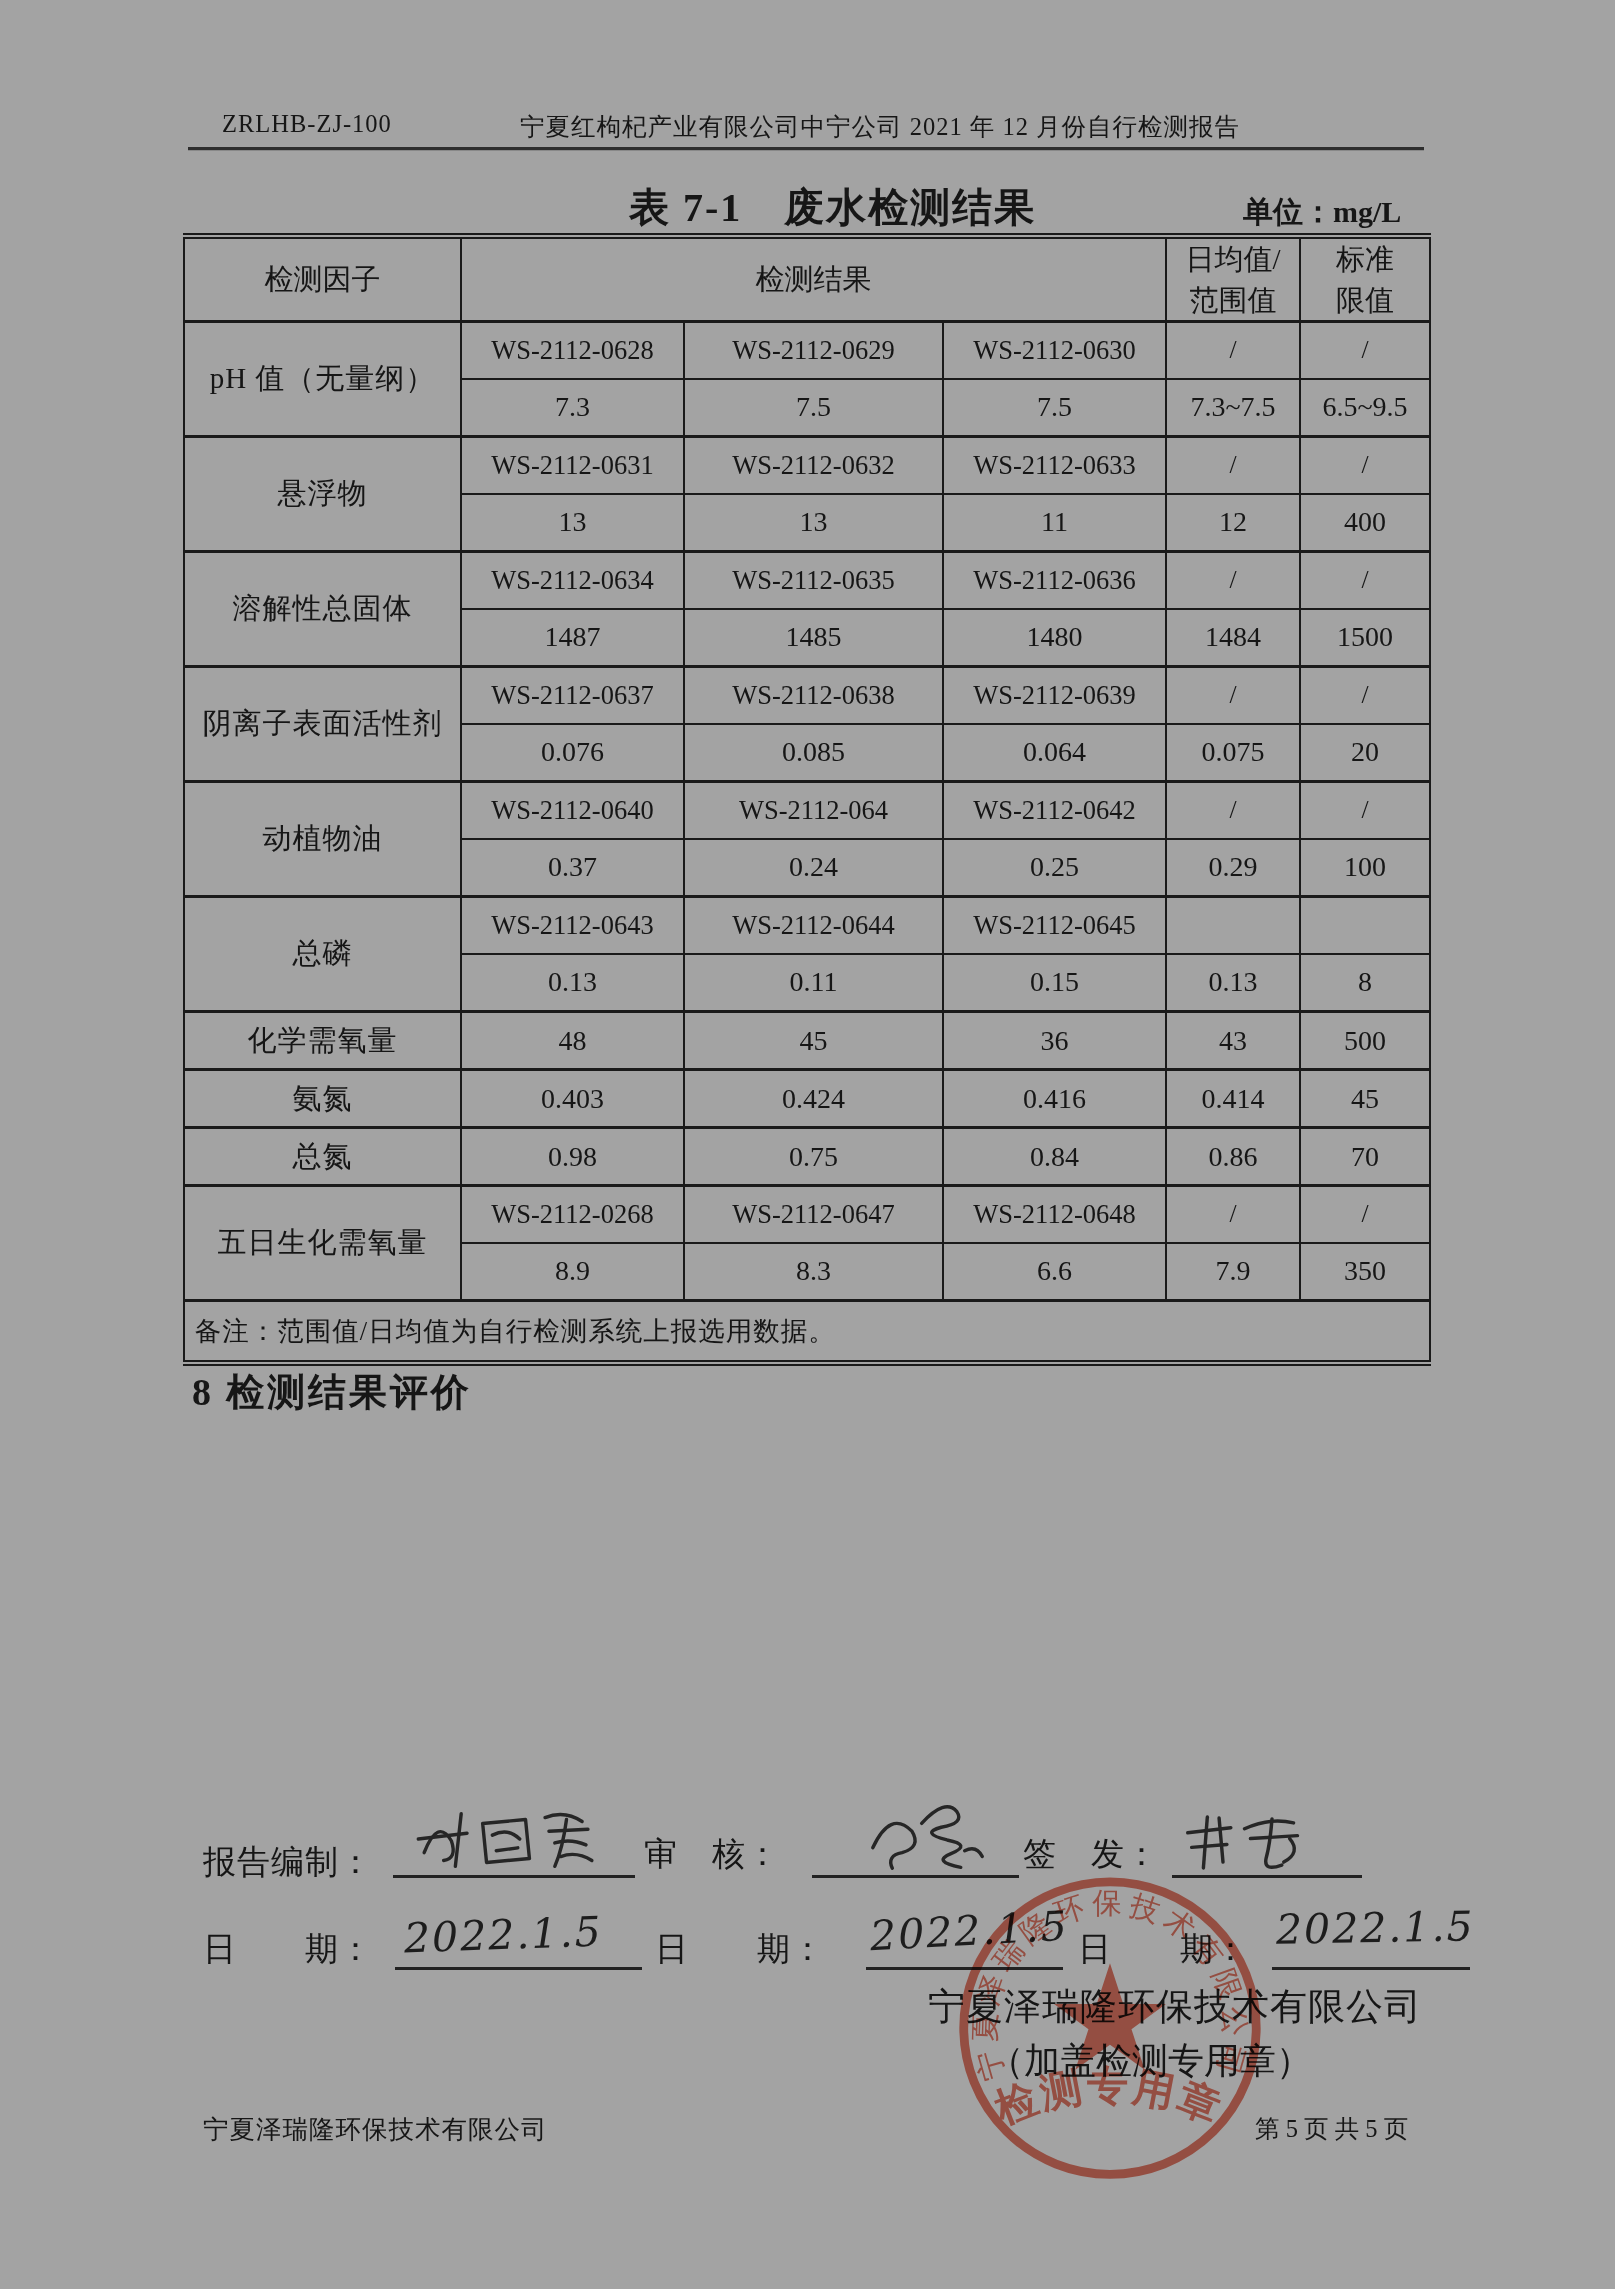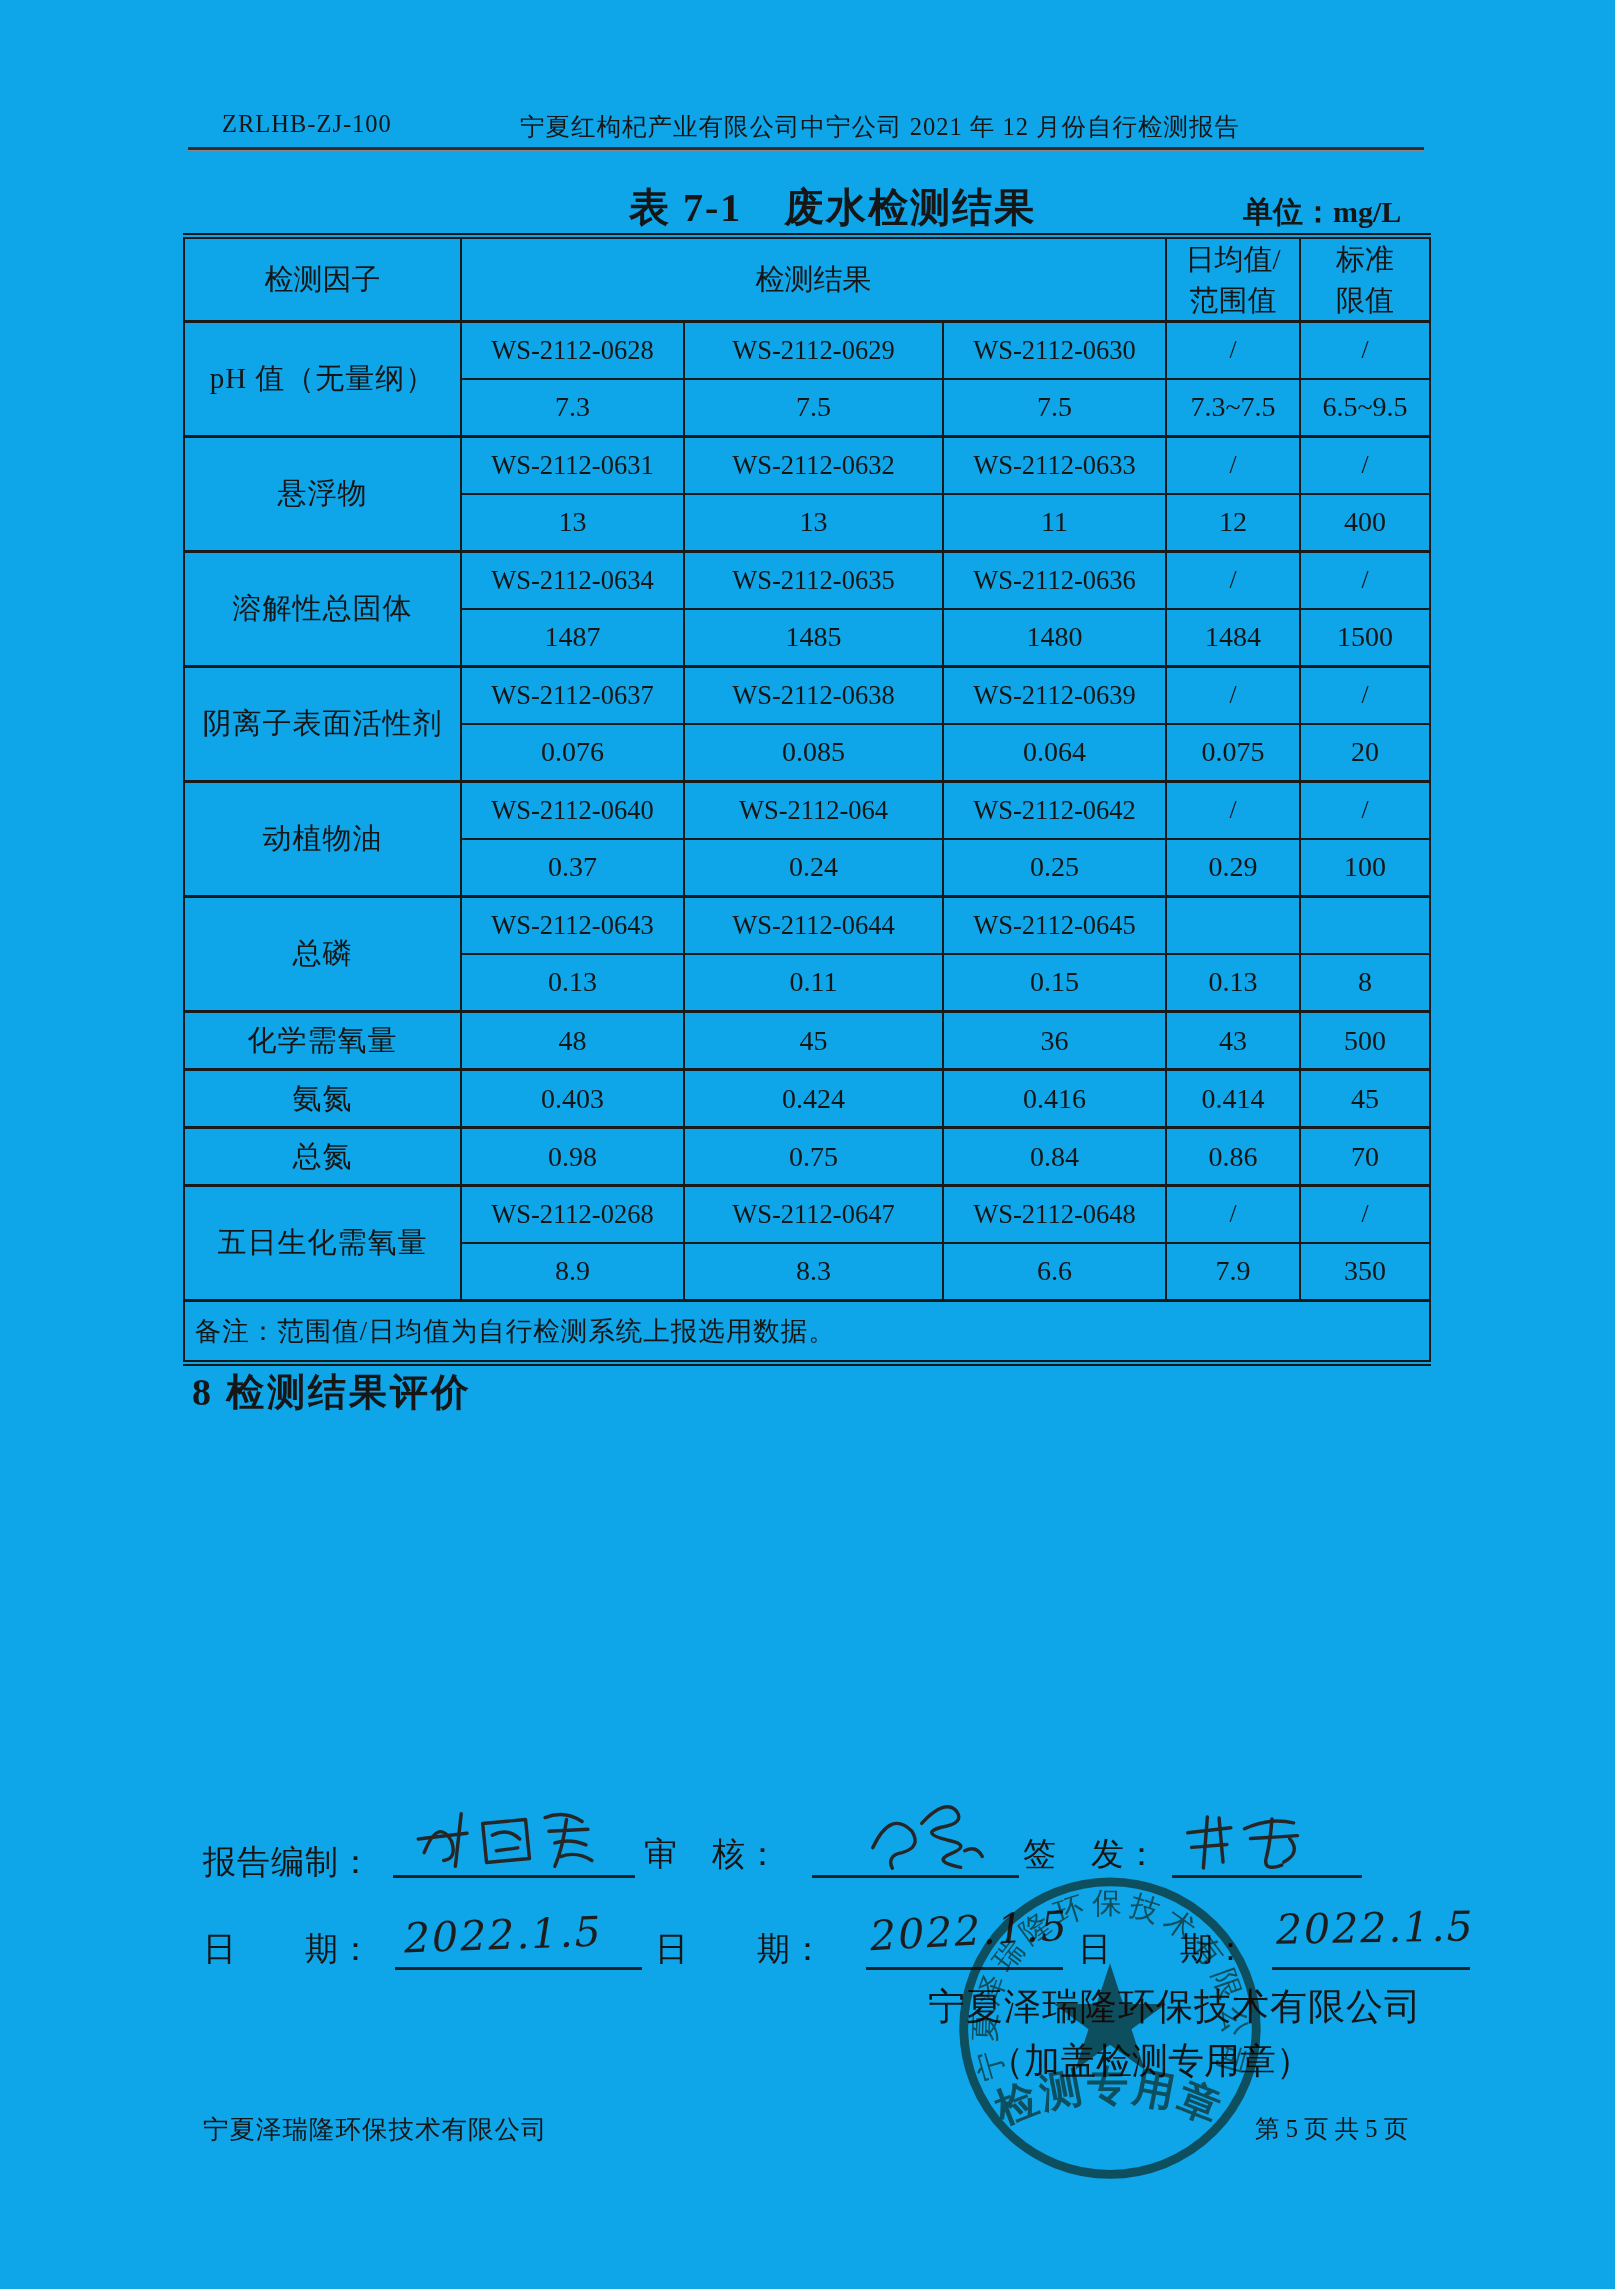--- a/index.html
+++ b/index.html
@@ -1,20 +1,20 @@
 <!DOCTYPE html>
 <html style="--stamp-color: #e4604a;"><head>
 <meta charset="utf-8">
 <style>
   html,body{margin:0;padding:0;background:#e8e8e6;}
   #page{
     position:relative;
     width:1615px;height:2290px;
     margin:0 auto;
-    background:#0ea5e9;
+    background:#a3a3a3;
     font-family:"Liberation Serif","DejaVu Serif",serif;
     color:#161616;
     overflow:hidden;
   }
   .abs{position:absolute;}
 
   
   .doc-code{left:222px;top:110px;font-size:24.5px;letter-spacing:1px;}
   .doc-title{left:520px;top:110px;font-size:24.5px;letter-spacing:1px;}
   .header-rule{left:188px;top:147px;width:1236px;height:2.9px;background:#2e2e2e;border-bottom:1px solid #888;}

